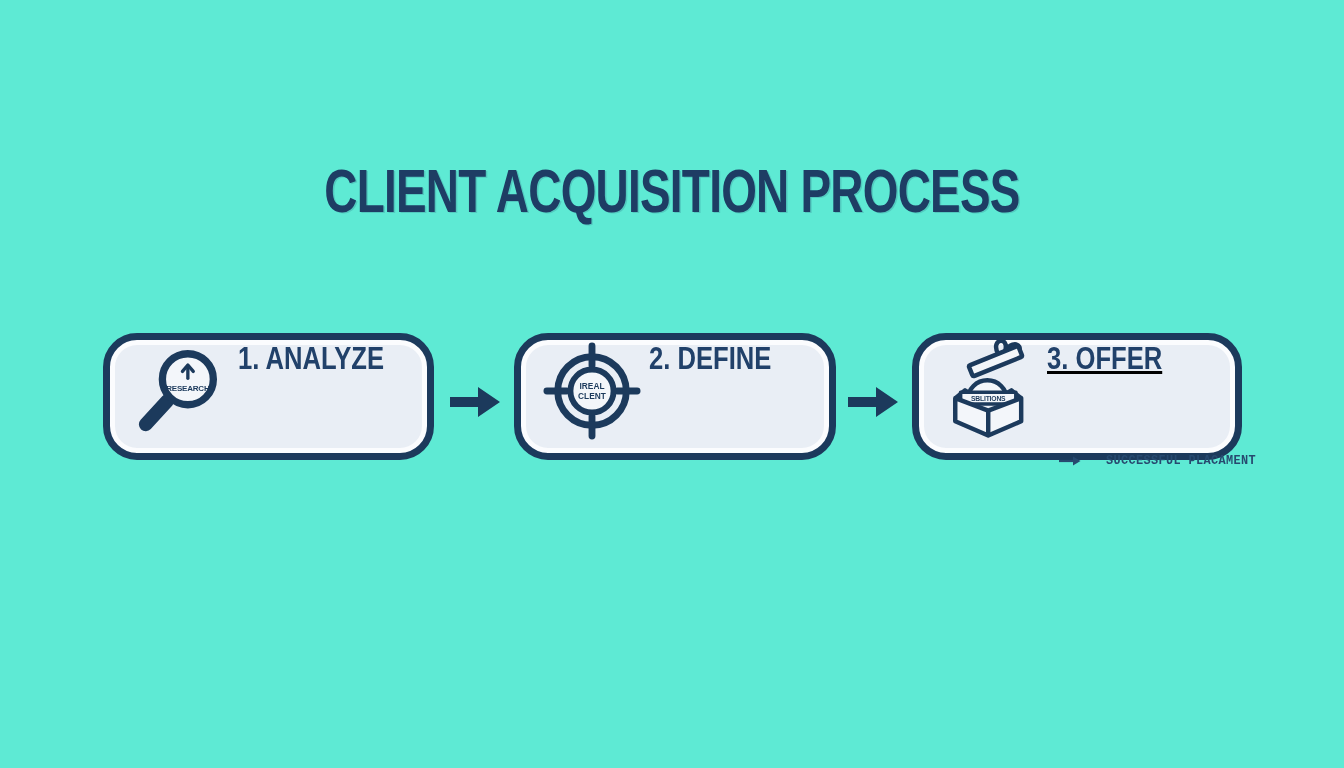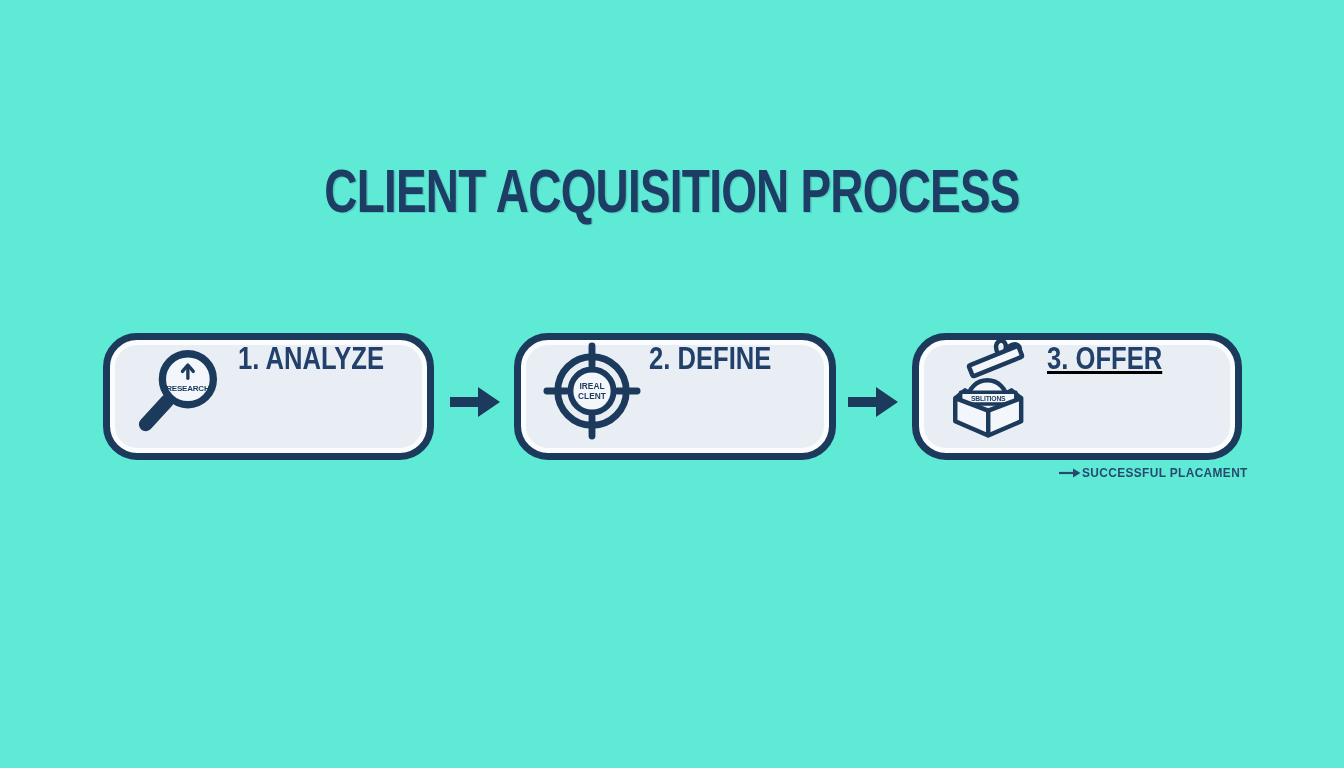--- a/index.html
+++ b/index.html
@@ -26,22 +26,22 @@
   .step-icon{width:98px;height:102px;flex:0 0 auto;}
   .step-icon svg{display:block;width:100%;height:100%;}
   .step-label{
     font-size:32px;font-weight:bold;color:#21416a;white-space:nowrap;
     transform:scaleX(0.8);transform-origin:left center;margin-left:8px;
   }
   .flow-arrow{position:absolute;top:382px;}
   .arrow1{left:449px;}
   .arrow2{left:847px;}
   .outcome{
-    position:absolute;left:1058px;top:466px;
-    display:flex;align-items:center;gap:0;color:#27496f;
+    position:absolute;left:1058px;top:454px;
+    display:flex;align-items:center;gap:24px;color:#27496f;font-family:Liberation Mono, monospace;
   }
   .outcome-label{
     font-size:12.5px;font-weight:bold;letter-spacing:0.4px;white-space:nowrap;
     transform:scaleX(0.95);transform-origin:left center;
   }
   .icon-text{font-family:"Liberation Sans",sans-serif;font-weight:bold;fill:#1c3a5c;}
 </style>
 </head>
 <body>
 

